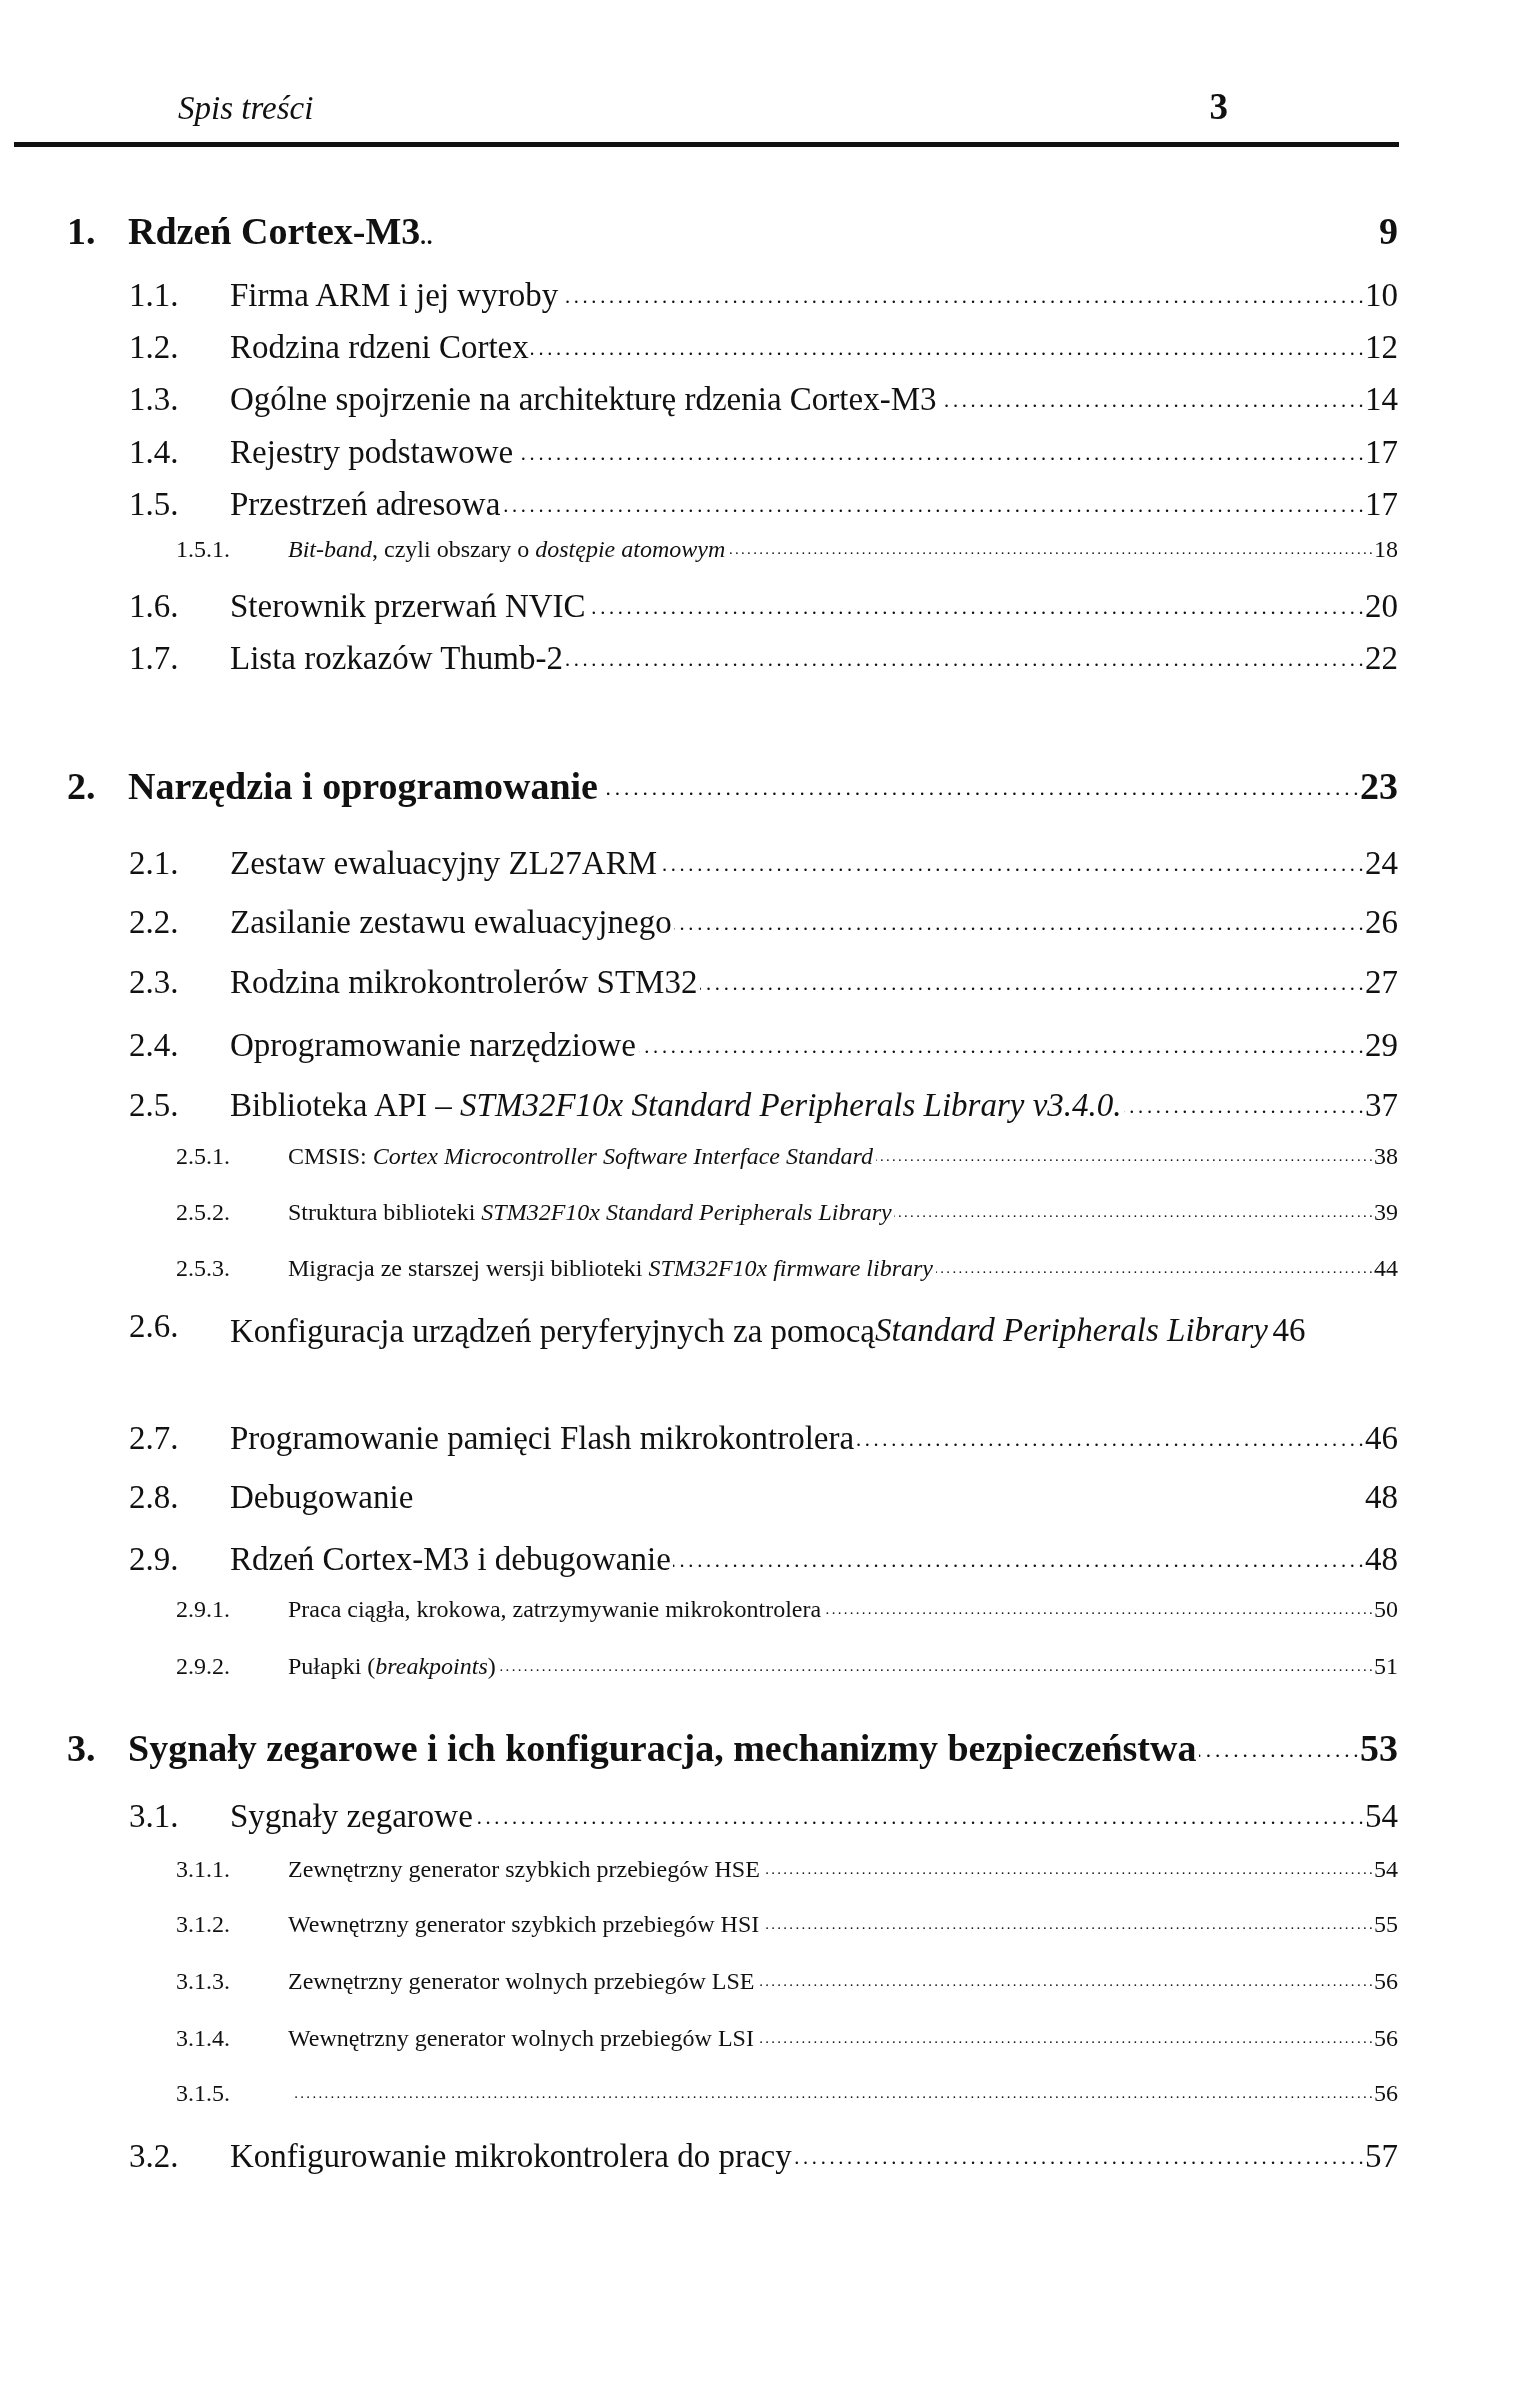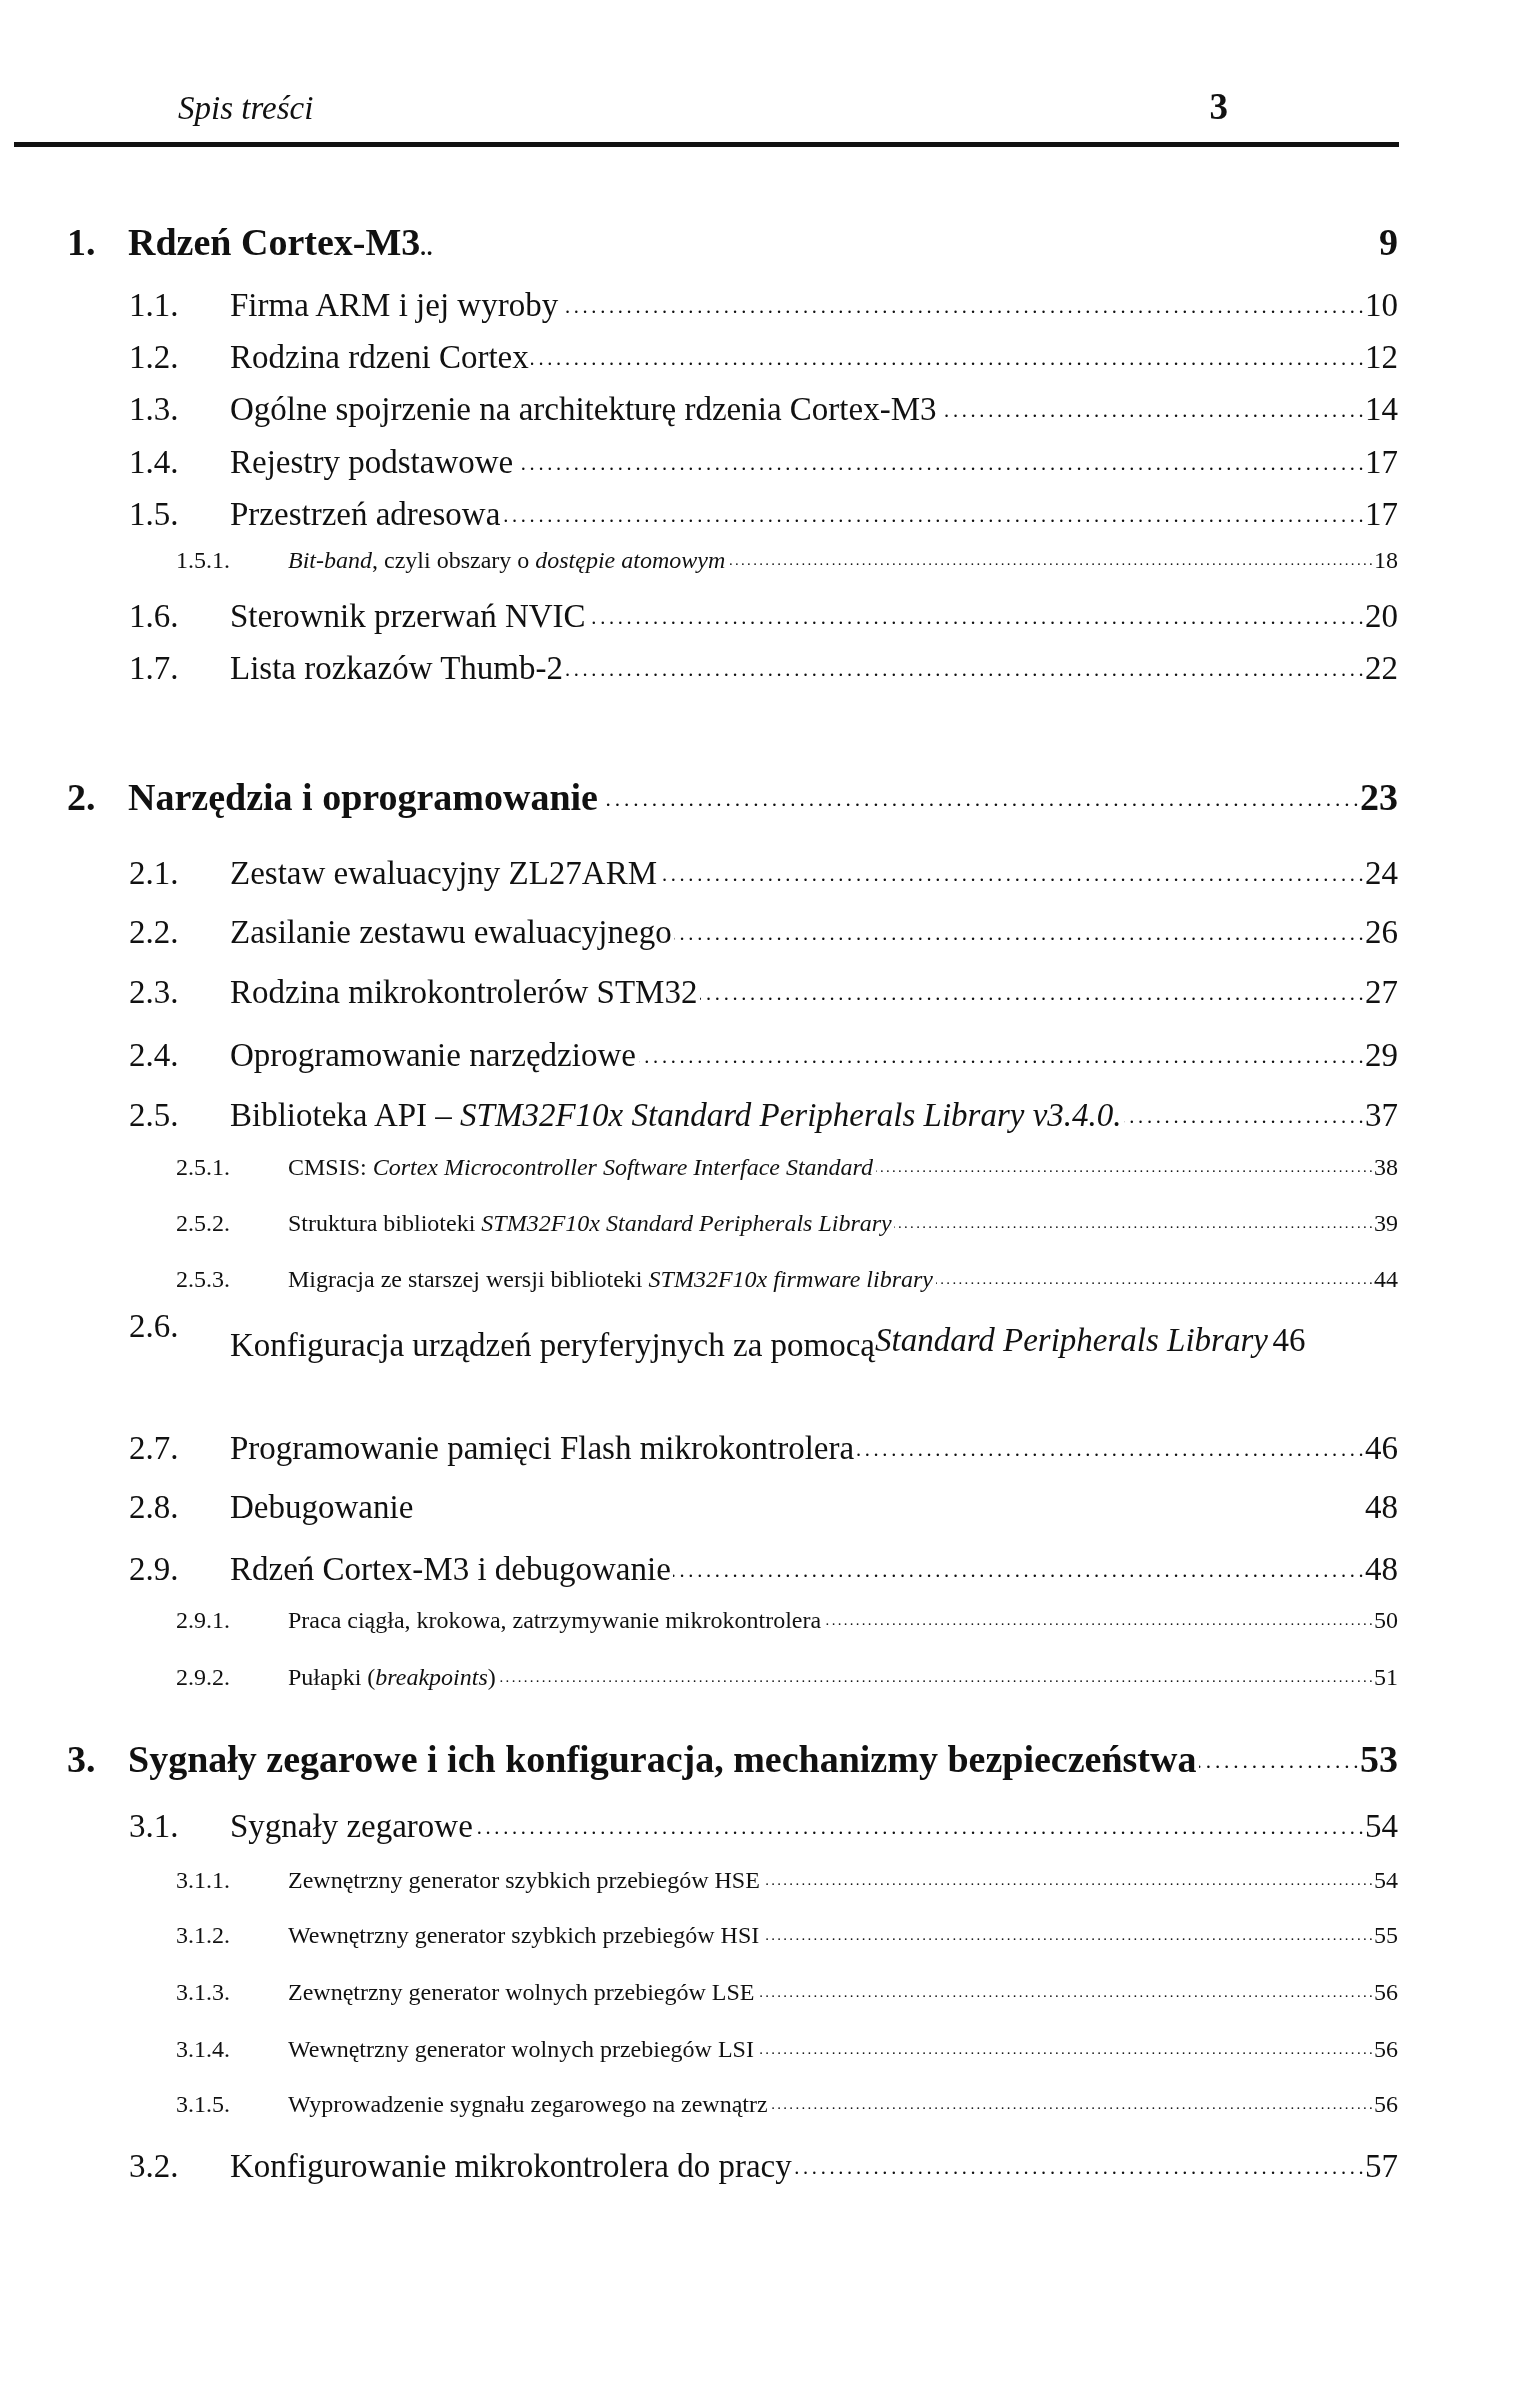--- a/index.html
+++ b/index.html
@@ -17,21 +17,21 @@
     font-size: 37px; line-height: 42px;
   }
   .header-rule {
     position: absolute; left: 14.4px; top: 142px; width: 1385px; height: 4.6px; background: #111111;
   }
   .toc { position: absolute; left: 0; top: 0; width: 1527px; height: 2401px; }
   .row {
     position: absolute; right: 129px; display: flex; align-items: baseline; white-space: nowrap;
   }
   .num { display: inline-block; flex: 0 0 auto; }
-  .title { flex: 0 0 auto; margin-top: 14px; }
+  .title { flex: 0 0 auto; }
   .leader {
     flex: 1 1 auto; overflow: hidden; margin: 0 2px 0 2.6px; height: 1em; position: relative;
     align-self: baseline;
   }
   .leader::before {
     content: ". . . . . . . . . . . . . . . . . . . . . . . . . . . . . . . . . . . . . . . . . . . . . . . . . . . . . . . . . . . . . . . . . . . . . . . . . . . . . . . . . . . . . . . . . . . . . . . . . . . . . . . . . . . . . . . . . . . . . . . . . . . . . . . . . . . . . . . . . . . . . . . . . . . . . . . . . . . . . . . . . . . . . . . . . . . . . . . . . . . . . . . . . .";
     position: absolute; right: 0; bottom: 0; letter-spacing: -0.7px; font-size: 0.62em;
     font-weight: normal; white-space: nowrap; line-height: 1;
   }
   .leader.none::before { content: ""; }
@@ -243,21 +243,20 @@
     <span class="page">56</span>
   </div>
   <div class="row lvl2" style="top:2022px">
     <span class="num">3.1.4.</span>
     <span class="title">Wewnętrzny generator wolnych przebiegów LSI</span>
     <span class="leader"></span>
     <span class="page">56</span>
   </div>
   <div class="row lvl2" style="top:2077px">
     <span class="num">3.1.5.</span>
-    <span class="title">Wyprowadzenie sygnału zegarowego na zewnątrz</span>
     <span class="leader"></span>
     <span class="page">56</span>
   </div>
   <div class="row lvl1" style="top:2134px">
     <span class="num">3.2.</span>
     <span class="title">Konfigurowanie mikrokontrolera do pracy</span>
     <span class="leader"></span>
     <span class="page">57</span>
   </div>
 

